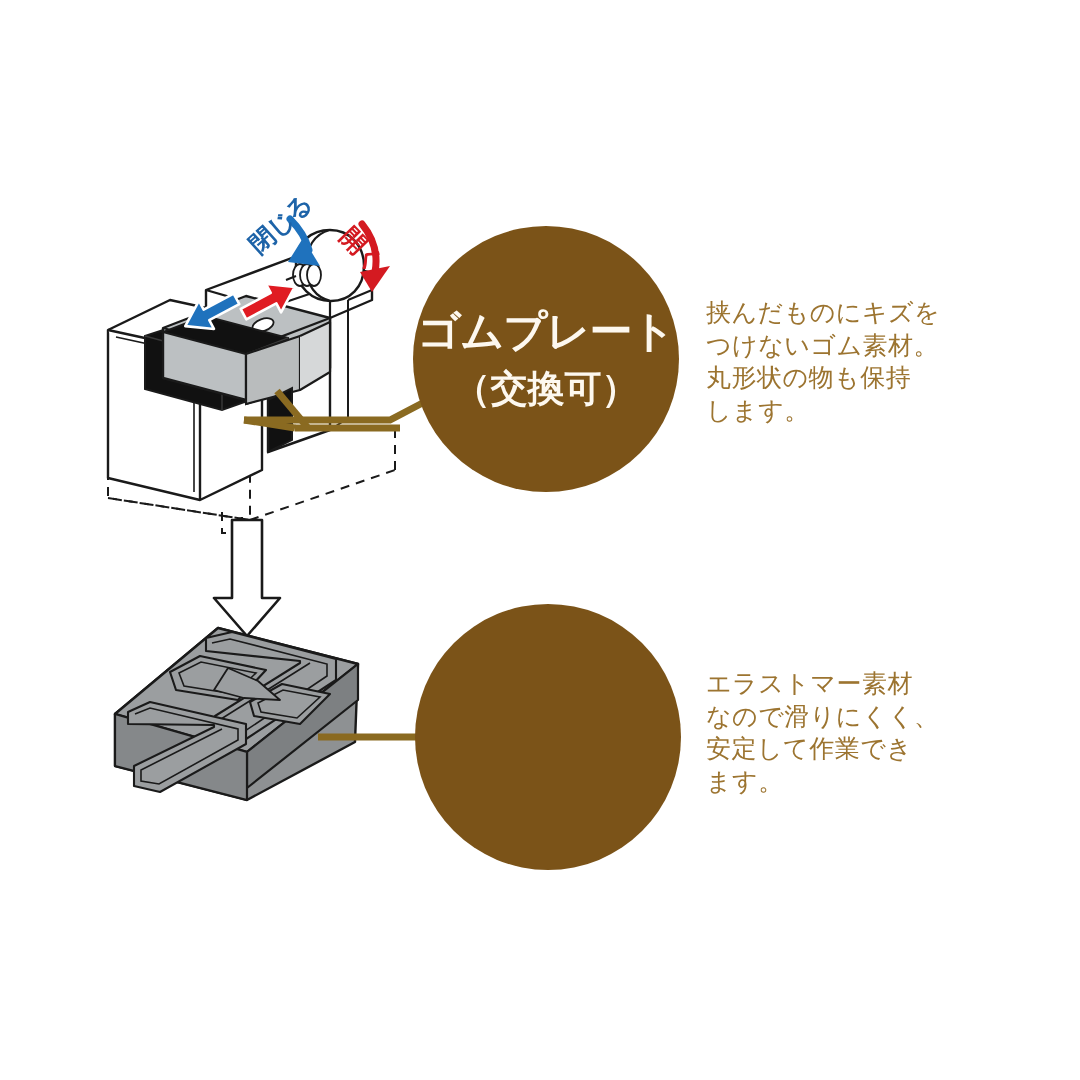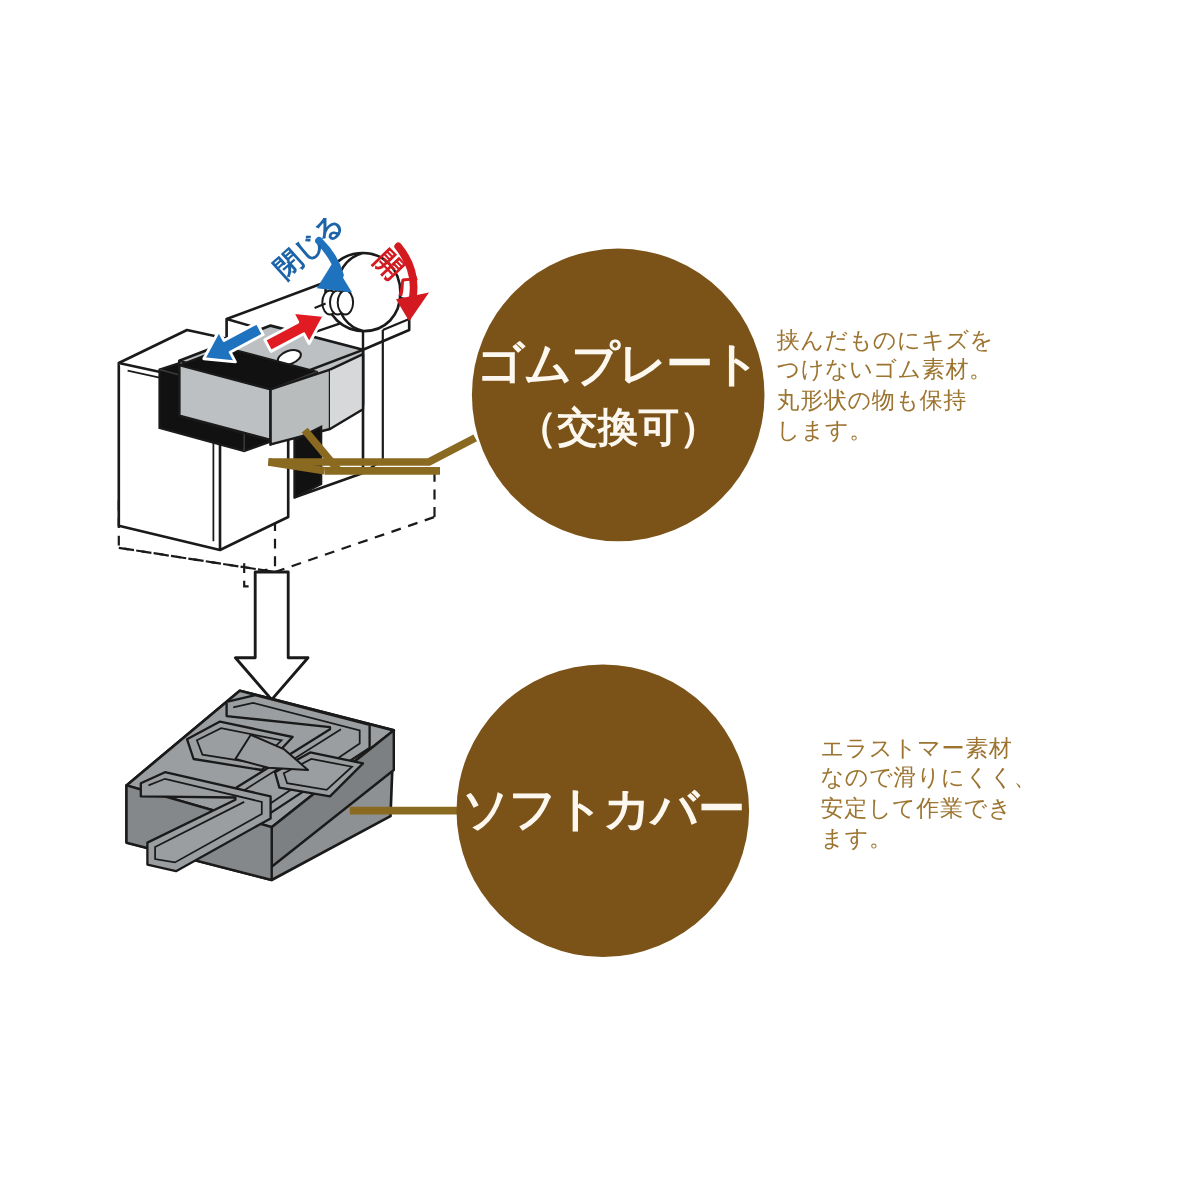--- a/index.html
+++ b/index.html
@@ -37,35 +37,35 @@
     white-space: nowrap;
   }
   .badge-sub {
     font-size: 37px;
     font-weight: 700;
     line-height: 1.05;
     margin-top: 16px;
     white-space: nowrap;
   }
 
-  #badge-rubber { left: 429px; top: 226px; width: 266px; height: 266px; text-align: right; }
+  #badge-rubber { left: 413px; top: 226px; width: 266px; height: 266px; text-align: right; }
   #badge-cover  { left: 415px; top: 604px; width: 266px; height: 266px; }
 
   
   .desc {
     position: absolute;
     color: #9c7430;
-    font-size: 21px;
+    font-size: 25px;
     line-height: 1.30;
     letter-spacing: 0.5px;
     white-space: pre;
     font-weight: 500;
   }
   #desc-rubber { left: 706px; top: 296px; }
-  #desc-cover  { left: 706px; top: 667px; margin-left: 40px; }
+  #desc-cover  { left: 706px; top: 667px; }
 
   
   .connector { position: absolute; left: 0; top: 0; width: 1080px; height: 1080px; pointer-events: none; }
 
   
   .art { position: absolute; left: 0; top: 0; width: 1080px; height: 1080px; }
 
   
   .motion-label {
     position: absolute;
@@ -238,21 +238,20 @@
     <div class="badge-title">ゴムプレート</div>
     <div class="badge-sub">（交換可）</div>
   </div>
 
   <div class="desc" id="desc-rubber">挟んだものにキズを
 つけないゴム素材。
 丸形状の物も保持
 します。</div>
 
   <div class="badge" id="badge-cover">
-    <div class="badge-title">ソフトカバー</div>
   </div>
 
   <div class="desc" id="desc-cover">エラストマー素材
 なので滑りにくく、
 安定して作業でき
 ます。</div>
 
 </div>
 
 </body></html>

